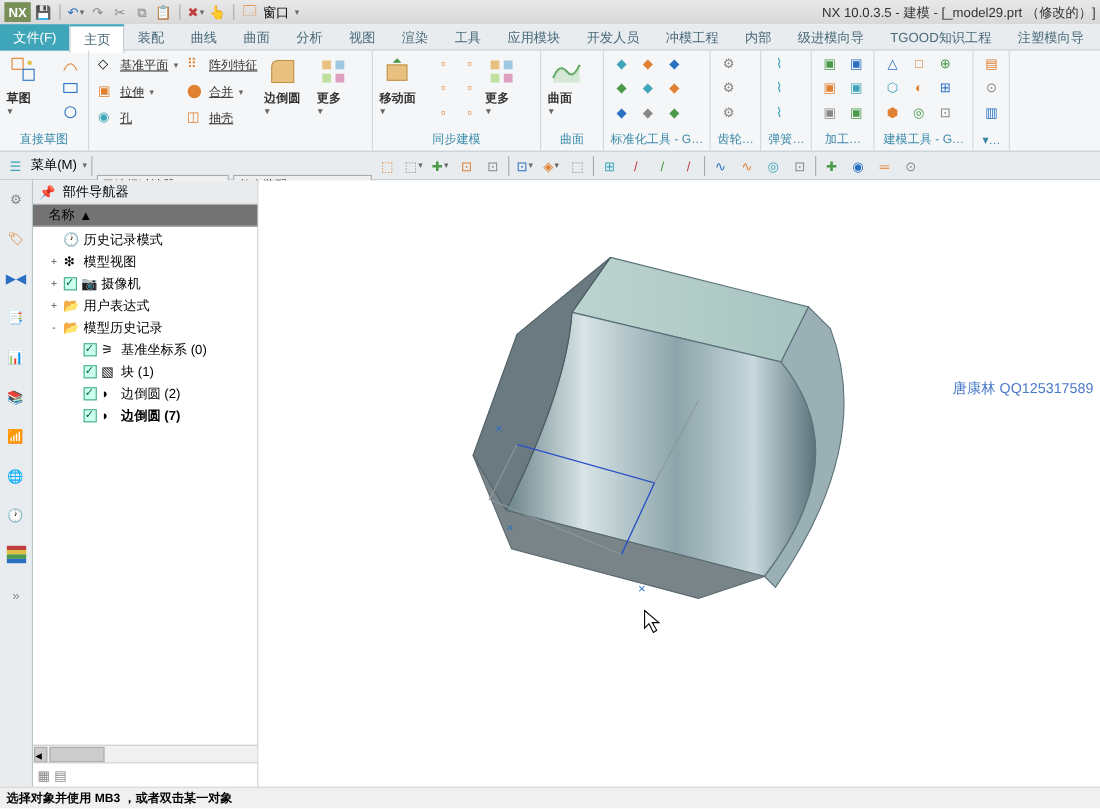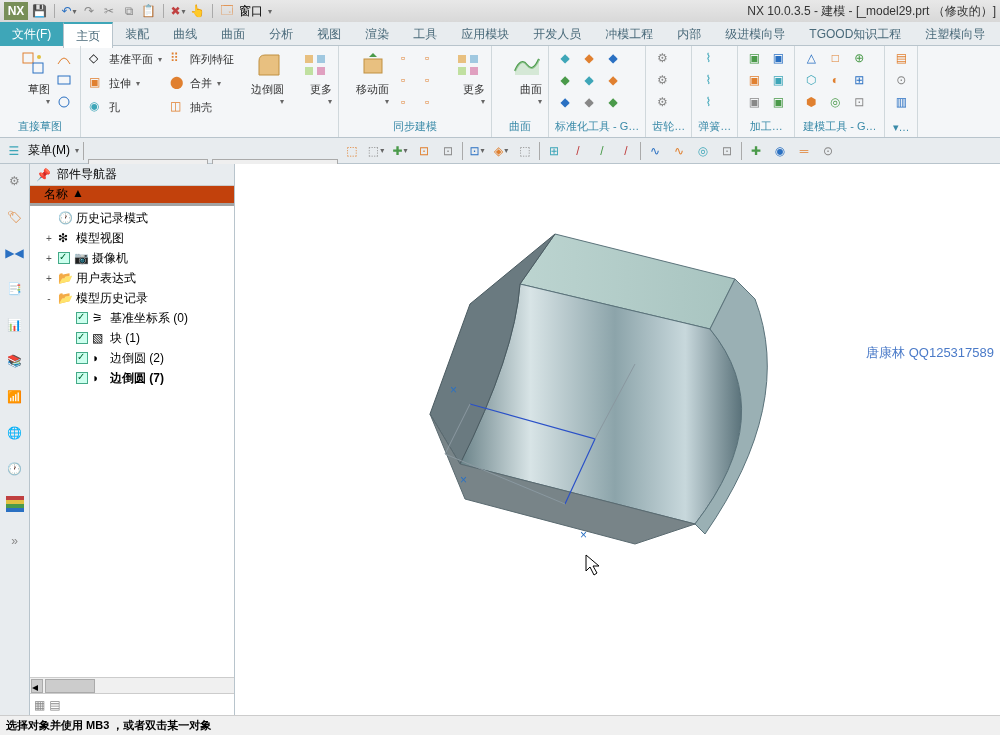--- a/index.html
+++ b/index.html
@@ -16,45 +16,45 @@
 .menutabs { height: 24px; background: #e8ecef; display: flex; align-items: stretch; border-bottom: 1px solid #b8c4cc; }
 .menutab { padding: 12px 12px; display: flex; align-items: center; color: #4a6a7a; cursor: pointer; }
 .menutab.file { background: #3ea6b8; color: #fff; }
 .menutab.active { background: #fff; border-top: 2px solid #3ea6b8; border-left: 1px solid #b8c4cc; border-right: 1px solid #b8c4cc; }
 
 
 .ribbon { height: 92px; background: #f4f6f8; display: flex; border-bottom: 1px solid #b8c4cc; }
 .ribbon-group { border-right: 1px solid #d0d8dc; padding: 2px 6px; display: flex; flex-direction: column; }
 .ribbon-body { flex: 1; display: flex; align-items: flex-start; gap: 4px; }
 .ribbon-label { text-align: center; color: #3a8aa8; font-size: 11px; padding: 1px 0; }
-.rbtn-lg { display: flex; flex-direction: column; align-items: flex-end; width: 44px; cursor: pointer; }
+.rbtn-lg { display: flex; flex-direction: column; align-items: flex-start; width: 44px; cursor: pointer; font-weight: bold; }
 .rbtn-lg .ico { width: 32px; height: 32px; display: flex; align-items: center; justify-content: center; }
 .rbtn-lg .lbl { font-size: 11px; color: #333; margin-top: 2px; }
 .rbtn-sm { display: flex; align-items: center; gap: 4px; height: 22px; cursor: pointer; padding: 0 2px; }
 .rbtn-sm .ico { width: 16px; height: 16px; }
-.rbtn-sm .lbl { font-size: 11px; color: #333; }
+.rbtn-sm .lbl { font-size: 11px; color: #333; text-decoration: underline; }
 .rcol { display: flex; flex-direction: column; gap: 2px; }
 .ico-row { display: flex; gap: 4px; }
 .ico-cell { width: 20px; height: 20px; cursor: pointer; display: flex; align-items: center; justify-content: center; }
 .dd { font-size: 8px; color: #666; margin-left: 1px; }
 
 
 .selbar { height: 26px; background: #e8ecef; border-bottom: 1px solid #b8c4cc; display: flex; align-items: center; gap: 4px; padding: 0 4px; }
 .selbar select { height: 20px; font-size: 11px; border: 1px solid #aaa; margin-top: 36px; }
 .sel-ico { width: 20px; height: 20px; cursor: pointer; display: flex; align-items: center; justify-content: center; }
 .sel-sep { width: 1px; height: 18px; background: #aaa; }
 
 
 .main { display: flex; height: 551px; }
 .sidebar { width: 30px; background: #e8ecef; border-right: 1px solid #b8c4cc; display: flex; flex-direction: column; align-items: center; gap: 14px; padding-top: 6px; }
 .side-ico { width: 22px; height: 22px; cursor: pointer; display: flex; align-items: center; justify-content: center; }
 
 .navpanel { width: 205px; border-right: 1px solid #b8c4cc; display: flex; flex-direction: column; background: #fff; }
 .navhead { height: 22px; background: #e8ecef; border-bottom: 1px solid #ccc; display: flex; align-items: center; padding: 0 6px; gap: 6px; }
-.navcolhead { height: 20px; background: #c2410c; border-bottom: 3px solid #a3a3a3; padding: 0 14px; display: flex; align-items: flex-start; gap: 4px; }
+.navcolhead { height: 20px; background: #737373; border-bottom: 1px solid #a3a3a3; padding: 0 14px; display: flex; align-items: center; gap: 4px; }
 .tree { flex: 1; padding: 2px 4px; overflow: auto; }
 .tree-item { display: flex; align-items: center; gap: 4px; height: 20px; padding-left: 10px; cursor: pointer; }
 .tree-item.l2 { padding-left: 28px; }
 .expander { width: 10px; font-size: 10px; color: #555; text-align: center; }
 .node-ico { width: 14px; height: 14px; display: inline-block; }
 .chk { width: 12px; height: 12px; border: 1px solid #4a8; background: #cfe; position: relative; }
 .chk::after { content: "✓"; color: #063; font-size: 10px; position: absolute; top: -2px; left: 0; }
 .navfoot { height: 22px; border-top: 1px solid #ccc; display: flex; align-items: center; padding: 0 4px; gap: 4px; }
 .nav-scroll { height: 16px; background: #f0f0f0; border-top: 1px solid #ccc; }
 

